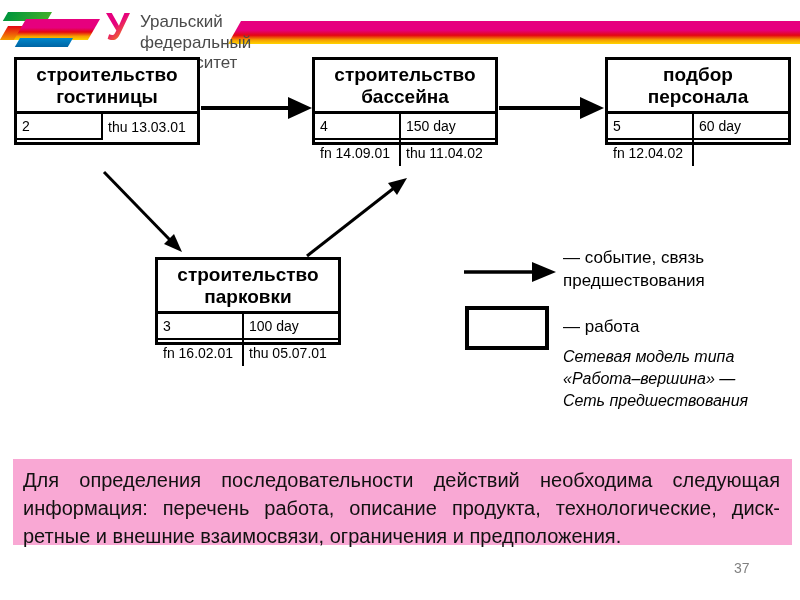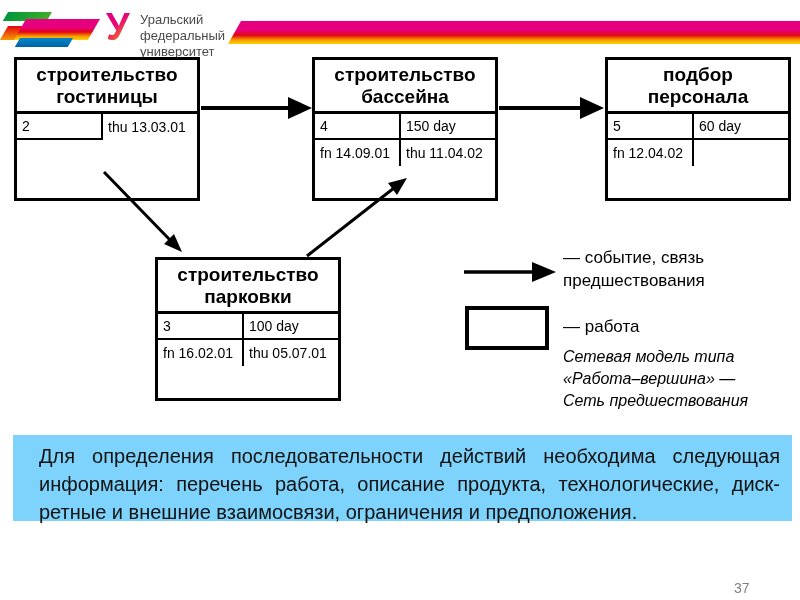--- a/index.html
+++ b/index.html
@@ -10,45 +10,45 @@
   .stripe{position:absolute;transform:skewX(-30deg);transform-origin:0 0;}
   .stripe-green{left:8px;top:12px;width:44px;height:9px;background:linear-gradient(90deg,#00953c,#3fae2a);}
   .stripe-redorange{left:8px;top:26px;width:58px;height:14px;background:linear-gradient(#e30613,#f59c00);}
   .stripe-main{left:26px;top:19px;width:74px;height:21px;
                background:linear-gradient(#e6007e 0%,#e6007e 42%,#e30613 62%,#f59c00 82%,#ffd500 100%);}
   .stripe-blue{left:20px;top:38px;width:53px;height:9px;background:linear-gradient(#0087cc,#0065a4);}
   .topbar{position:absolute;left:228px;top:21px;width:572px;height:23px;
           clip-path:polygon(13px 0,100% 0,100% 100%,0 100%);
           background:linear-gradient(#e6007e 0%,#e6007e 40%,#e30613 62%,#f59c00 82%,#ffd500 100%);}
   .logo{position:absolute;left:106px;top:6px;}
-  .uni-name{position:absolute;left:140px;top:12px;font-size:13px;line-height:1.22;color:#4a4a4a;}
+  .uni-name{position:absolute;left:140px;top:12px;font-size:17px;line-height:1.22;color:#4a4a4a;}
 
   
-  .task-box{position:absolute;width:186px;height:144px;background:#fff;border:3px solid #000;box-sizing:border-box;}
+  .task-box{position:absolute;width:186px;height:88px;background:#fff;border:3px solid #000;box-sizing:border-box;}
   .task-title{height:51px;border-bottom:3px solid #000;display:flex;flex-direction:column;
               align-items:center;justify-content:center;font-weight:bold;font-size:19px;line-height:1.15;}
   .task-grid{display:grid;grid-template-columns:86px 1fr;grid-template-rows:26px 26px;}
   .cell{display:flex;align-items:center;padding:0 5px;font-size:14px;white-space:nowrap;box-sizing:border-box;}
   .cell.c1{border-right:2px solid #000;}
   .cell.r1{border-bottom:2px solid #000;}
 
   .overlay{position:absolute;left:0;top:0;pointer-events:none;}
 
   
   .legend-rect{position:absolute;left:465px;top:306px;width:84px;height:44px;border:4px solid #000;box-sizing:border-box;background:#fff;}
   .legend-label{position:absolute;left:563px;top:247px;font-size:17px;line-height:1.35;}
   .legend-label .l2{}
   .legend-label2{position:absolute;left:563px;top:317px;font-size:17px;}
   .legend-note{position:absolute;left:563px;top:346px;font-size:16px;font-style:italic;line-height:1.38;}
 
   
-  .footer-block{position:absolute;left:13px;top:435px;width:779px;height:86px;background:#7dd3fc;
-                box-sizing:border-box;padding:7px 12px 0 26px;font-size:20px;line-height:1.4;color:#111;}
+  .footer-block{position:absolute;left:13px;top:459px;width:779px;height:86px;background:#f9a8d4;
+                box-sizing:border-box;padding:7px 12px 0 10px;font-size:20px;line-height:1.4;color:#111;}
   .footer-line.just{text-align:justify;text-align-last:justify;}
-  .page-num{position:absolute;left:734px;top:560px;font-size:14px;color:#808080;margin-top:20px;}
+  .page-num{position:absolute;left:734px;top:560px;font-size:14px;color:#808080;}
 </style>
 </head>
 <body>
 
 <div class="slide">
 
   <div class="stripe stripe-green"></div>
   <div class="stripe stripe-redorange"></div>
   <div class="stripe stripe-main"></div>
   <div class="stripe stripe-blue"></div>

